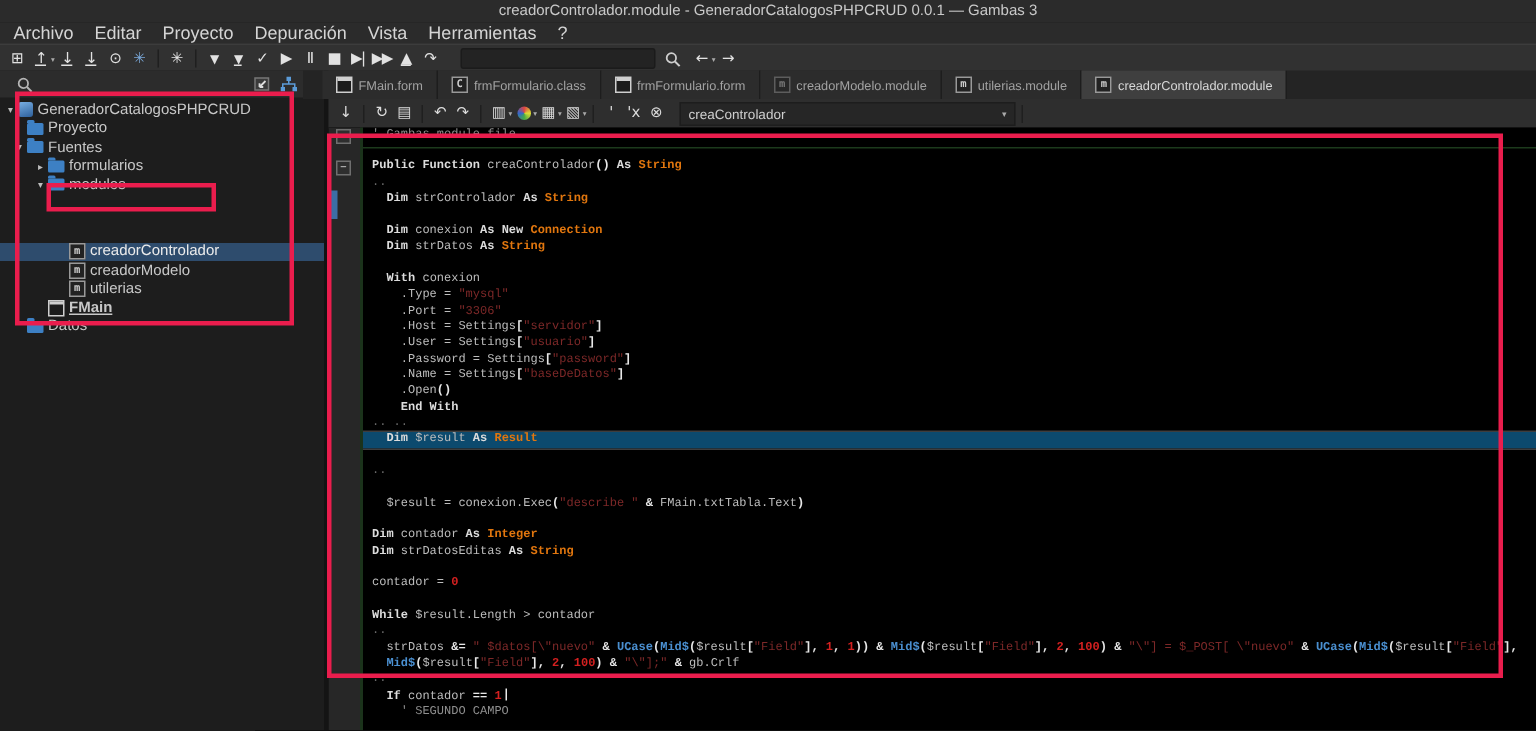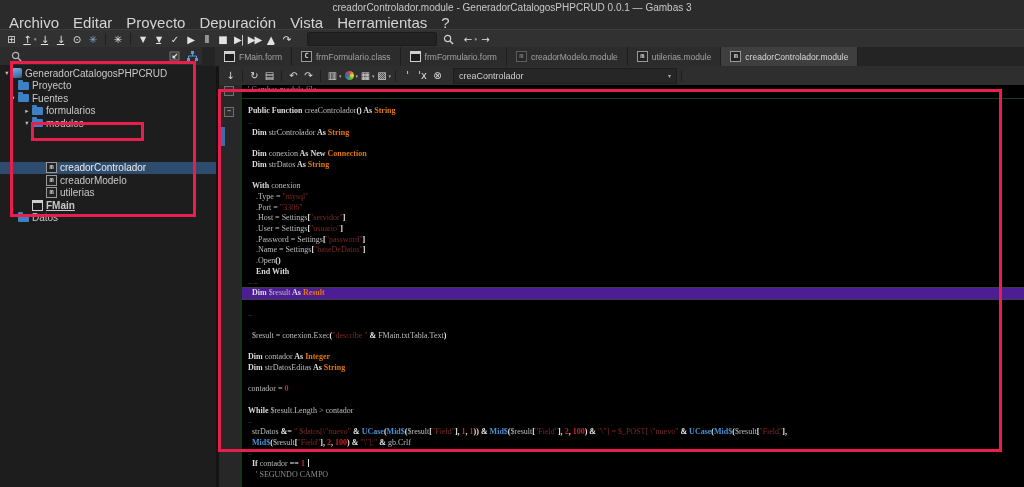--- a/index.html
+++ b/index.html
@@ -3,21 +3,21 @@
 <meta charset="utf-8">
 <style>
   html,body{margin:0;padding:0;background:#111}
   #app{position:relative;width:1024px;height:487px;background:#1b1b1b;overflow:hidden;
        font-family:"Liberation Sans",sans-serif;}
   
   .titlebar{position:absolute;left:0;top:0;right:0;height:15px;background:#2b2b2b;
             text-align:center;font-size:10px;line-height:15px;color:#c9c9c9}
   .menubar{position:absolute;left:0;top:15px;right:0;height:14px;background:#2b2b2b;
            display:flex;align-items:center;padding-left:2px}
-  .menu-item{font-size:15px;color:#d4d4d4;padding:0 7px;cursor:default}
+  .menu-item{font-size:12px;color:#d4d4d4;padding:0 7px;cursor:default}
   .toolbar{position:absolute;left:0;top:29px;right:0;height:18px;background:#313131;
            border-top:1px solid #3c3c3c;border-bottom:1px solid #222;
            display:flex;align-items:center;padding-left:3px}
   .tbtn{min-width:16px;height:16px;display:flex;align-items:center;justify-content:center;
         color:#e2e2e2;font-family:"DejaVu Sans",sans-serif;font-size:10px;letter-spacing:-1px}
   .tbtn.small{font-size:8px}
   .tbtn .u{text-decoration:underline}
   .tbtn.blue{color:#7aa7d7}
   .chev{font-size:5px;color:#aaa;margin-left:-1px}
   .tsep{width:1px;height:12px;background:#1f1f1f;margin:0 4px}
@@ -69,23 +69,23 @@
   
   .editor{position:absolute;left:219px;top:85px;right:0;bottom:0;background:#000}
   .gutter{position:absolute;left:219px;top:85px;width:23px;bottom:0;background:#272727}
   .gutter-green{position:absolute;left:240px;top:85px;width:2px;bottom:0;background:#1b331b}
   .proc-sep{position:absolute;left:242px;right:0;top:98px;height:1px;background:#1c3a1c}
   .fold{position:absolute;width:8px;height:8px;background:#2e2e2e;border:1px solid #6f6f6f;
         color:#cfcfcf;font:7px/7px "DejaVu Sans Mono",monospace;text-align:center}
   .fold::after{content:"\2212"}
   .gmark{position:absolute;left:220px;width:5px;background:#3c6ea5}
   .code{position:absolute;left:242px;top:85px;right:0;bottom:0;overflow:hidden}
-  .line{height:10.7px;line-height:10.7px;font-family:Liberation Serif, serif;font-size:8px;
+  .line{height:10.7px;line-height:10.7px;font-family:Liberation Mono, monospace;font-size:8px;
         white-space:pre;padding-left:6px;color:#bdbdbd}
-  .line.hl{background:#4c1d95;outline:1px solid #3e3e3e}
+  .line.hl{background:#0c4a6e;outline:1px solid #3e3e3e}
   .line .k{color:#dcdcdc;font-weight:bold}
   .line .t{color:#e1760e;font-weight:bold}
   .line .str{color:#7d2828}
   .line .n{color:#d42020;font-weight:bold}
   .line .c{color:#8f8f8f}
   .line .f{color:#4a8fd0;font-weight:bold}
   .line .b{color:#e8e8e8;font-weight:bold}
   .line .w{color:#6a6a6a}
   .caret{display:inline-block;width:1px;height:8px;background:#e8e8e8;margin-left:3px;vertical-align:-1px}
   

